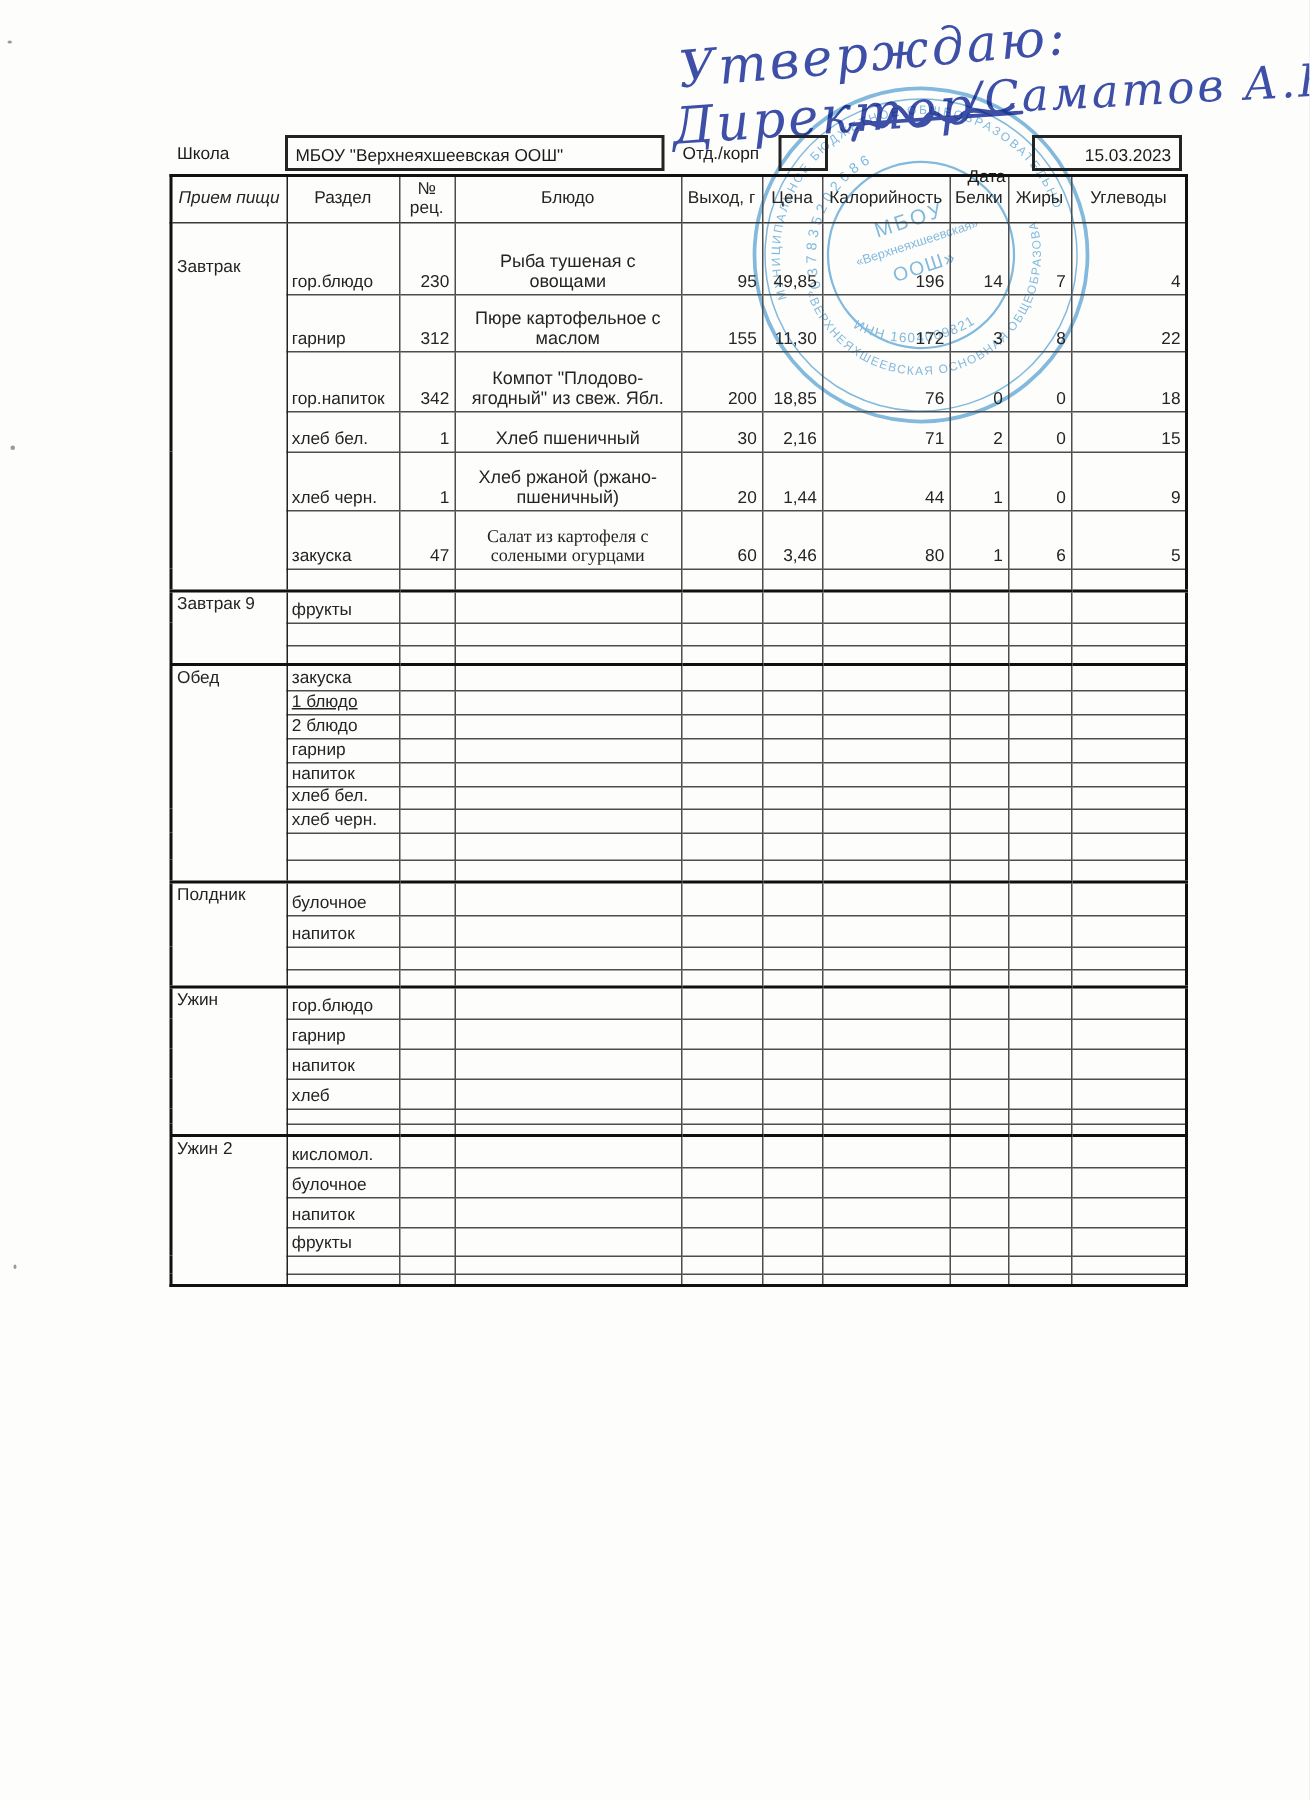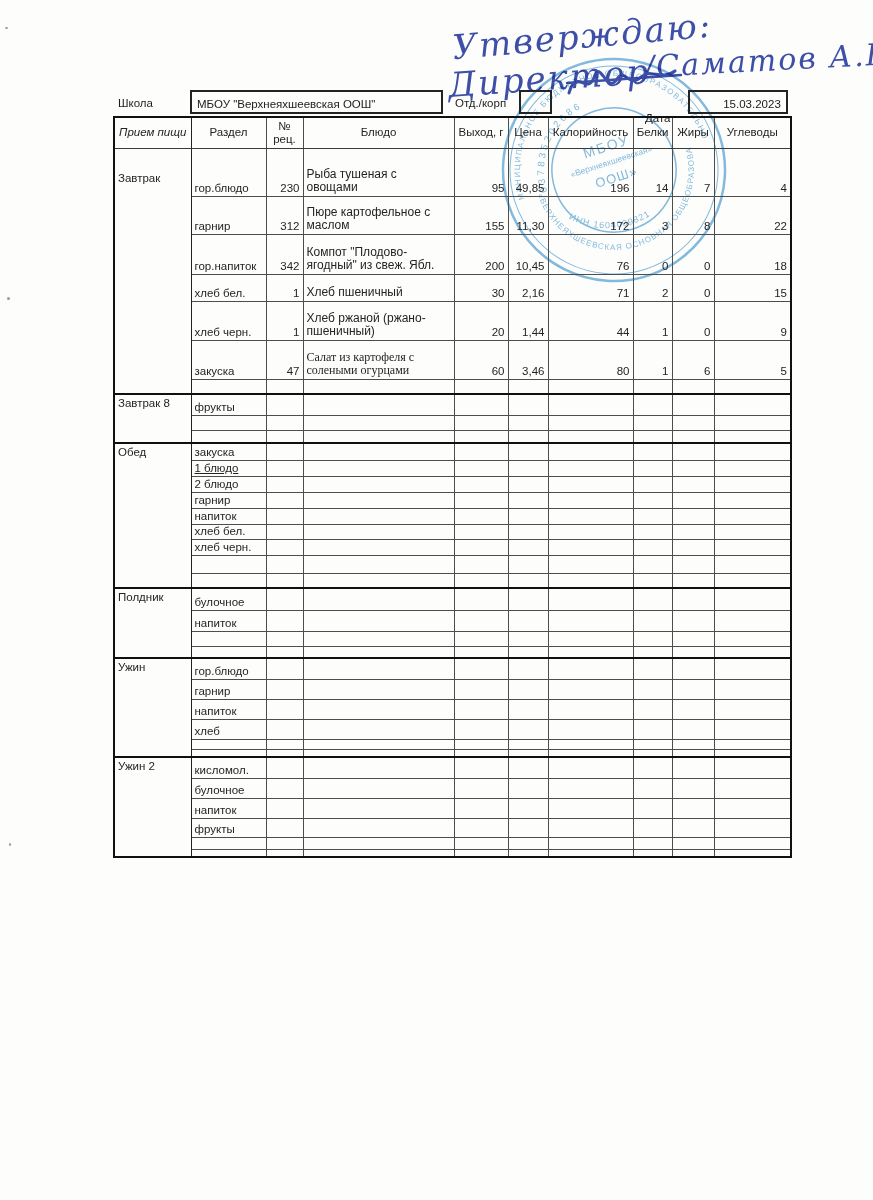--- a/index.html
+++ b/index.html
@@ -22,21 +22,21 @@
              table-layout:fixed;font-size:11.5px;color:#242424;border:2.5px solid #111;}
   .menu td,.menu th{border:1px solid #4d4d4d;vertical-align:bottom;padding:0 3px 1px 3px;
                     overflow:hidden;white-space:normal;line-height:1.12;}
   .menu th{vertical-align:middle;text-align:center;font-weight:normal;font-size:11.5px;
            padding:2px 1px;border-bottom:1px solid #3a3a3a;}
   .menu tr.sec-start td{border-top:2.2px solid #101010;}
   .menu td.meal{vertical-align:top;padding-top:2px;border-right:1.5px solid #222;}
   .menu th.c0{border-right:1.5px solid #222;font-style:italic;}
   .menu td.meal-deep{padding-top:23px;}
   .menu td.num{text-align:right;}
-  .menu td.dish{font-size:12px;}
+  .menu td.dish{font-size:12px;text-align:center;}
   .menu td.serif{font-family:"Liberation Serif",serif;}
   
   .hand{position:absolute;font-family:"DejaVu Serif",serif;font-style:italic;
         color:#3d4fa7;white-space:nowrap;letter-spacing:2px;}
   .hw1{left:452px;top:16px;font-size:34px;transform:rotate(-5deg);}
   .hw2{left:448px;top:58px;font-size:34px;transform:rotate(-4deg);}
   .hw3{left:644px;top:42px;font-size:30px;transform:rotate(-3deg);}
   .sig{position:absolute;left:563px;top:55px;}
   .sig path{stroke:#3d4fa7;fill:none;stroke-linecap:round;}
   
@@ -147,21 +147,21 @@
           <td class="num">172</td>
           <td class="num">3</td>
           <td class="num">8</td>
           <td class="num">22</td>
         </tr>
         <tr style="height: 40px;">
           <td class="txt">гор.напиток</td>
           <td class="num">342</td>
           <td class="dish">Компот "Плодово-ягодный" из свеж. Ябл.</td>
           <td class="num">200</td>
-          <td class="num">10,45</td>
+          <td class="num">18,85</td>
           <td class="num">76</td>
           <td class="num">0</td>
           <td class="num">0</td>
           <td class="num">18</td>
         </tr>
         <tr style="height: 27px;">
           <td class="txt">хлеб бел.</td>
           <td class="num">1</td>
           <td class="dish">Хлеб пшеничный</td>
           <td class="num">30</td>
@@ -198,21 +198,21 @@
           <td class="num"></td>
           <td class="dish"></td>
           <td class="num"></td>
           <td class="num"></td>
           <td class="num"></td>
           <td class="num"></td>
           <td class="num"></td>
           <td class="num"></td>
         </tr>
         <tr class="sec-start" style="height: 21px;">
-          <td rowspan="3" class="meal">Завтрак 8</td>
+          <td rowspan="3" class="meal">Завтрак 9</td>
           <td class="txt">фрукты</td>
           <td class="num"></td>
           <td class="dish"></td>
           <td class="num"></td>
           <td class="num"></td>
           <td class="num"></td>
           <td class="num"></td>
           <td class="num"></td>
           <td class="num"></td>
         </tr>

